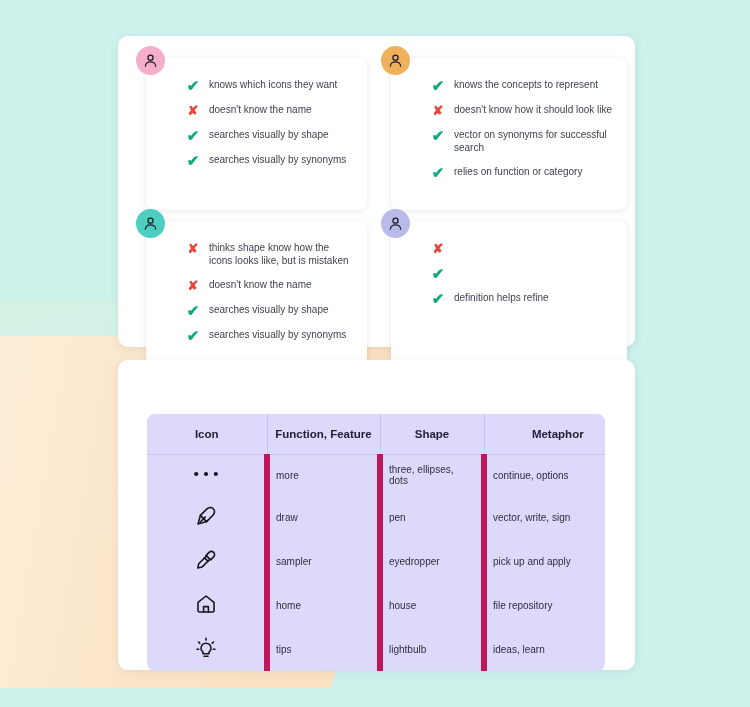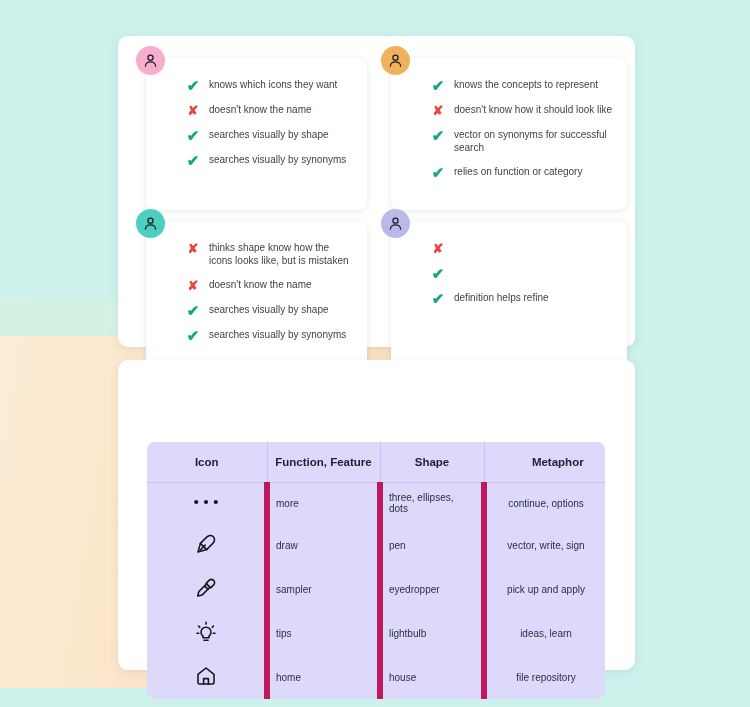--- a/index.html
+++ b/index.html
@@ -138,21 +138,20 @@
 
   
   #icon-table-wrap {
     position: absolute;
     left: 29px;
     top: 54px;
     width: 458px;
     border-radius: 8px;
     overflow: hidden;
     background: #0ea5e9;
-    margin-top: 28px;
   }
   table#icon-table {
     width: 100%;
     border-collapse: collapse;
     background: #ddd9fb;
   }
   #icon-table th {
     font-size: 11.5px;
     font-weight: bold;
     color: #1d2030;
@@ -163,21 +162,21 @@
   }
   #icon-table th:last-child { border-right: none; padding-left: 32px; }
 
   #icon-table td {
     font-size: 10px;
     color: #2b2f3d;
     padding: 9px 6px;
     border-right: 6px solid #be185d;
     vertical-align: middle;
   }
-  #icon-table td:last-child { border-right: none; text-align: center; }
+  #icon-table td:last-child { border-right: none; }
 
   td.col-icon {
     text-align: center;
     width: 120px;
   }
   td.col-fn   { padding-left: 22px; width: 113px; }
   td.col-shape{ padding-left: 16px; width: 104px; }
   td.col-meta { padding-left: 20px; }
 
   .tbl-icon { display: inline-block; line-height: 0; }
@@ -332,33 +331,33 @@
                   <path d="M19.6 4.4c1.3 1.3 1.3 3.3 0 4.5l-3 3-4.5-4.5 3-3c1.2-1.2 3.2-1.2 4.5 0z"></path>
                   <path d="m12.6 7.9-7.4 7.4a2.6 2.6 0 0 0-.7 1.3L3.8 20l3.4-.7c.5-.1.9-.3 1.3-.7l7.4-7.4"></path>
                   <path d="m10.6 9.9 3.5 3.5"></path>
                 </svg></span></td>
             <td class="col-fn">sampler</td>
             <td class="col-shape">eyedropper</td>
             <td class="col-meta">pick up and apply</td>
           </tr>
           <tr>
             <td class="col-icon"><span class="tbl-icon"><svg width="24" height="24" viewBox="0 0 24 24" fill="none" stroke="#15161c" stroke-width="1.6" stroke-linecap="round" stroke-linejoin="round">
+                  <path d="M4 10.4 12 4l8 6.4v8.2a1.4 1.4 0 0 1-1.4 1.4H5.4A1.4 1.4 0 0 1 4 18.6v-8.2z"></path>
+                  <path d="M9.6 20.2v-5.6h4.8v5.6"></path>
+                </svg></span></td>
+            <td class="col-fn">home</td>
+            <td class="col-shape">house</td>
+            <td class="col-meta">file repository</td>
+          </tr>
+          <tr>
+            <td class="col-icon"><span class="tbl-icon"><svg width="24" height="24" viewBox="0 0 24 24" fill="none" stroke="#15161c" stroke-width="1.6" stroke-linecap="round" stroke-linejoin="round">
                   <path d="M9 16.2a5 5 0 1 1 6 0v1.6H9v-1.6z"></path>
                   <path d="M10 20.2h4"></path>
                   <path d="M12 2.4v1.7M4.6 6.1l1.2 1.2M19.4 6.1l-1.2 1.2M3 13.3h1.7M19.3 13.3H21"></path>
                 </svg></span></td>
             <td class="col-fn">tips</td>
             <td class="col-shape">lightbulb</td>
             <td class="col-meta">ideas, learn</td>
-          </tr>
-          <tr>
-            <td class="col-icon"><span class="tbl-icon"><svg width="24" height="24" viewBox="0 0 24 24" fill="none" stroke="#15161c" stroke-width="1.6" stroke-linecap="round" stroke-linejoin="round">
-                  <path d="M4 10.4 12 4l8 6.4v8.2a1.4 1.4 0 0 1-1.4 1.4H5.4A1.4 1.4 0 0 1 4 18.6v-8.2z"></path>
-                  <path d="M9.6 20.2v-5.6h4.8v5.6"></path>
-                </svg></span></td>
-            <td class="col-fn">home</td>
-            <td class="col-shape">house</td>
-            <td class="col-meta">file repository</td>
           </tr>
         </tbody>
     </table>
   </div>
 </section>
 
 </body></html>

